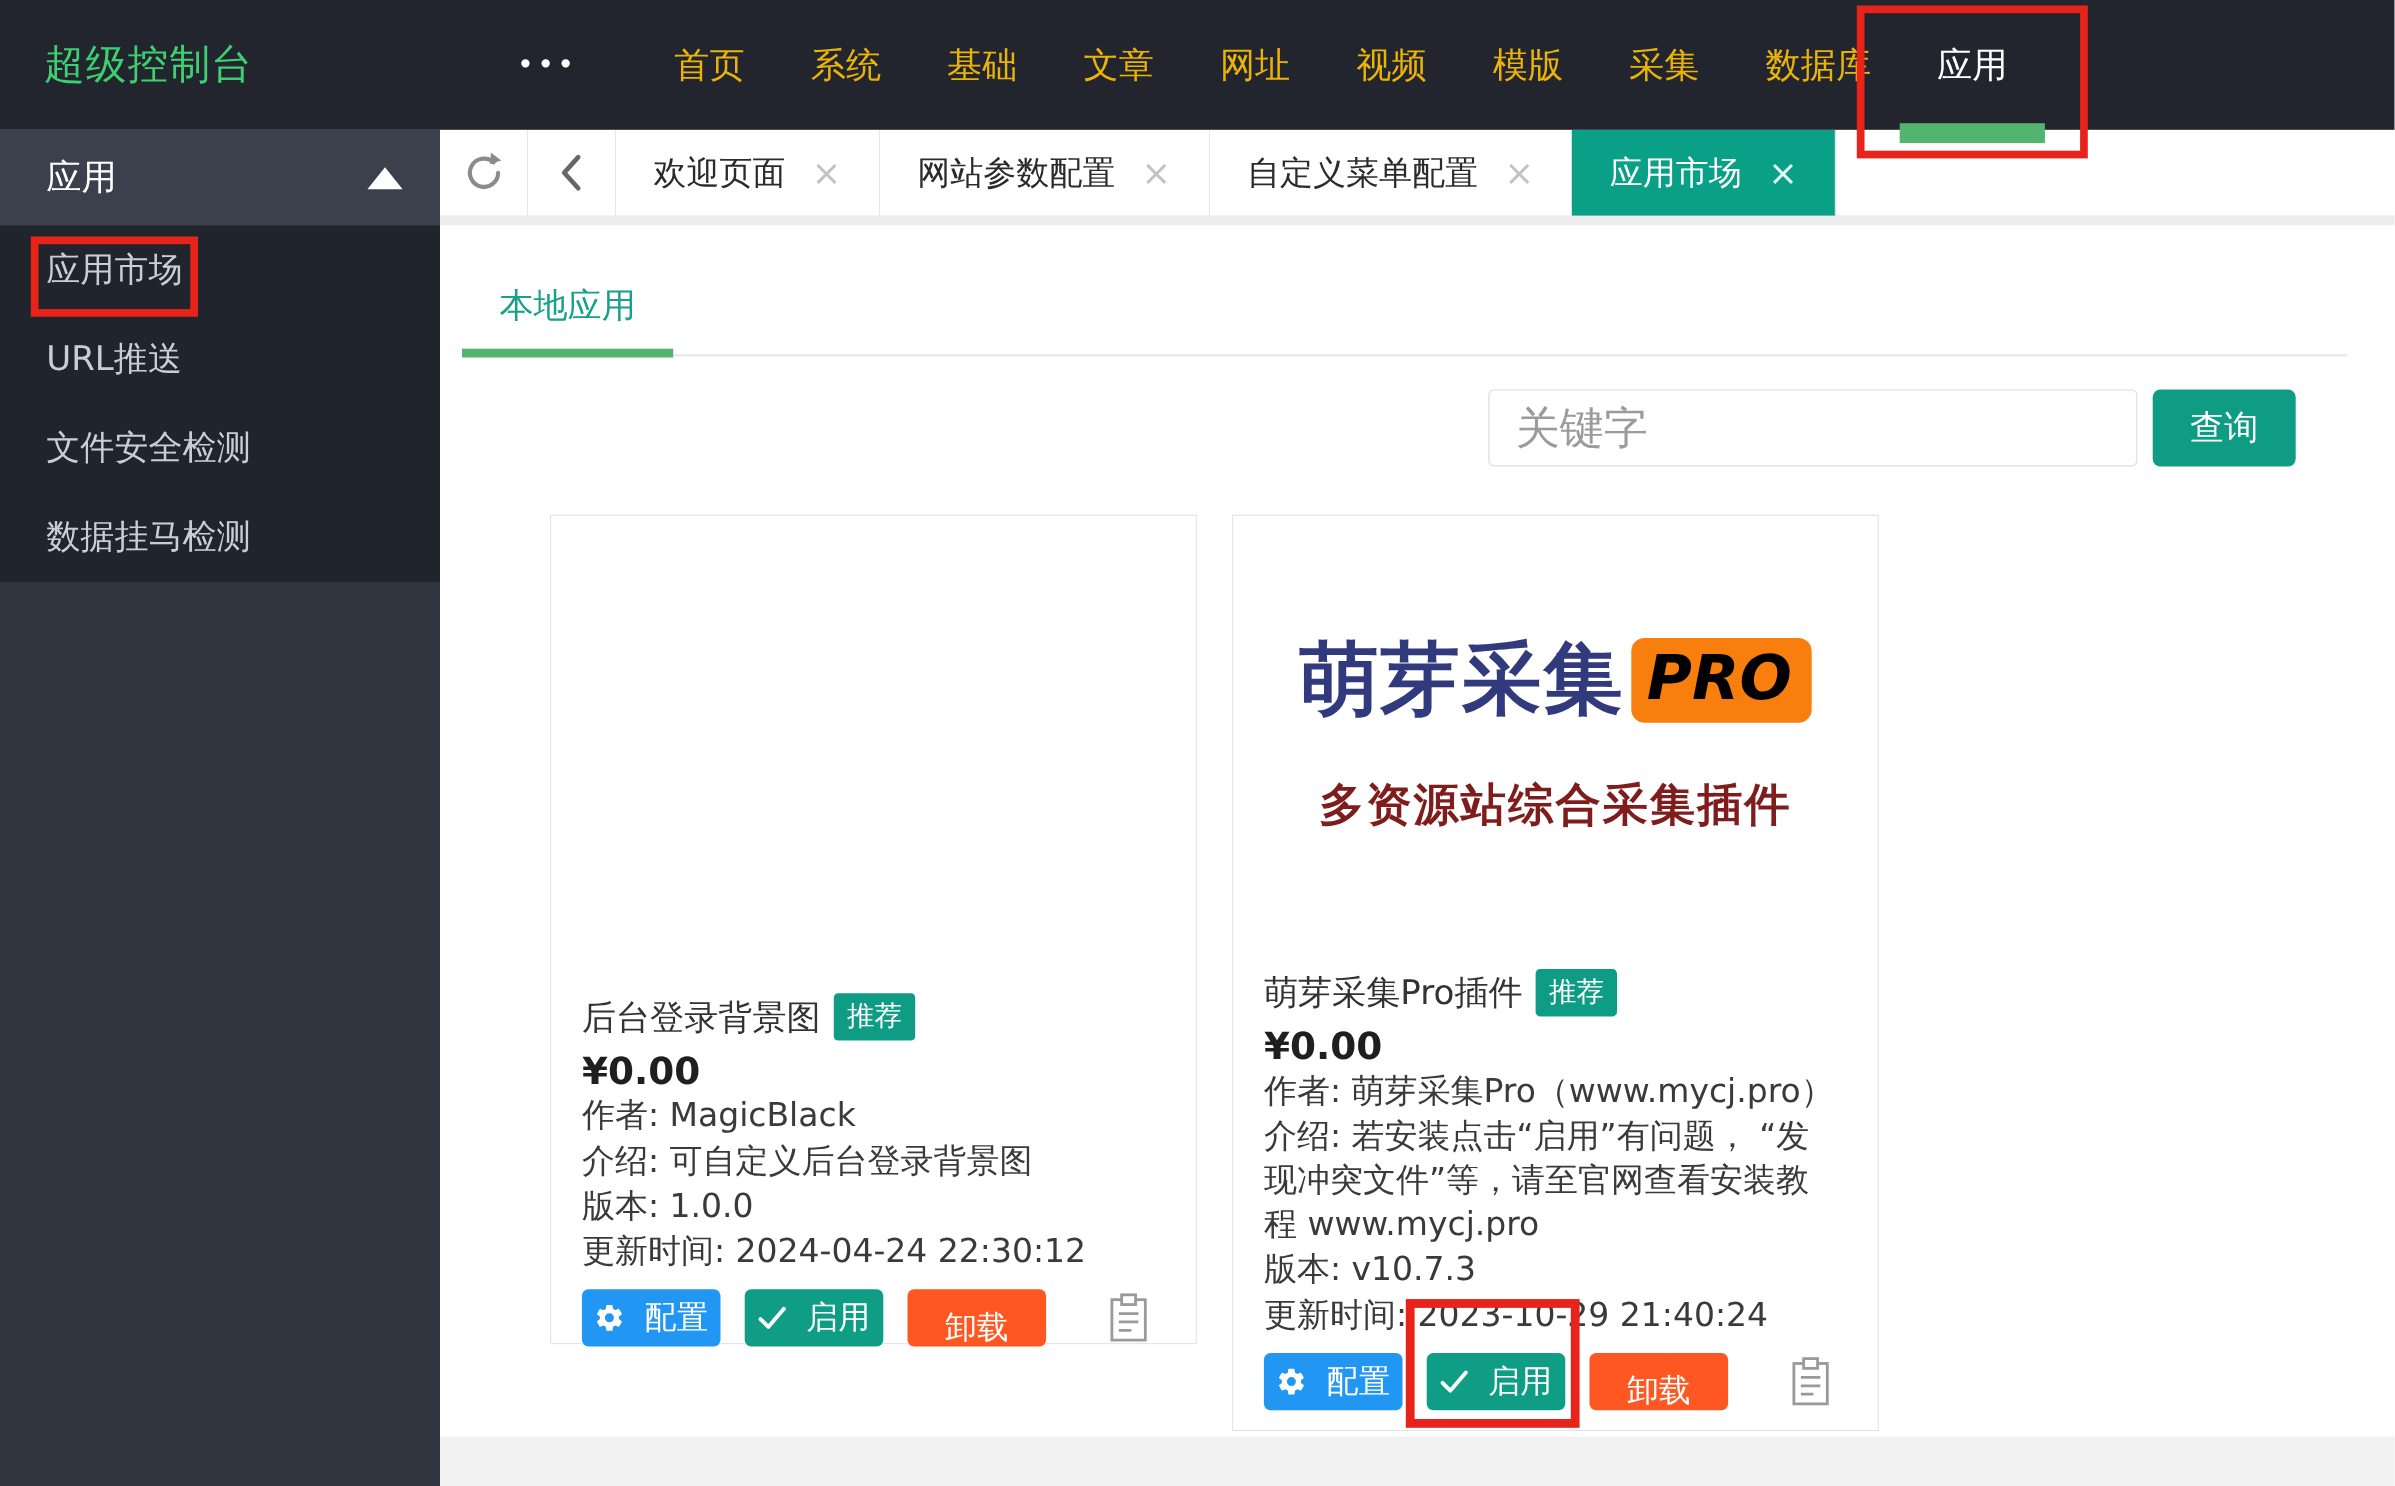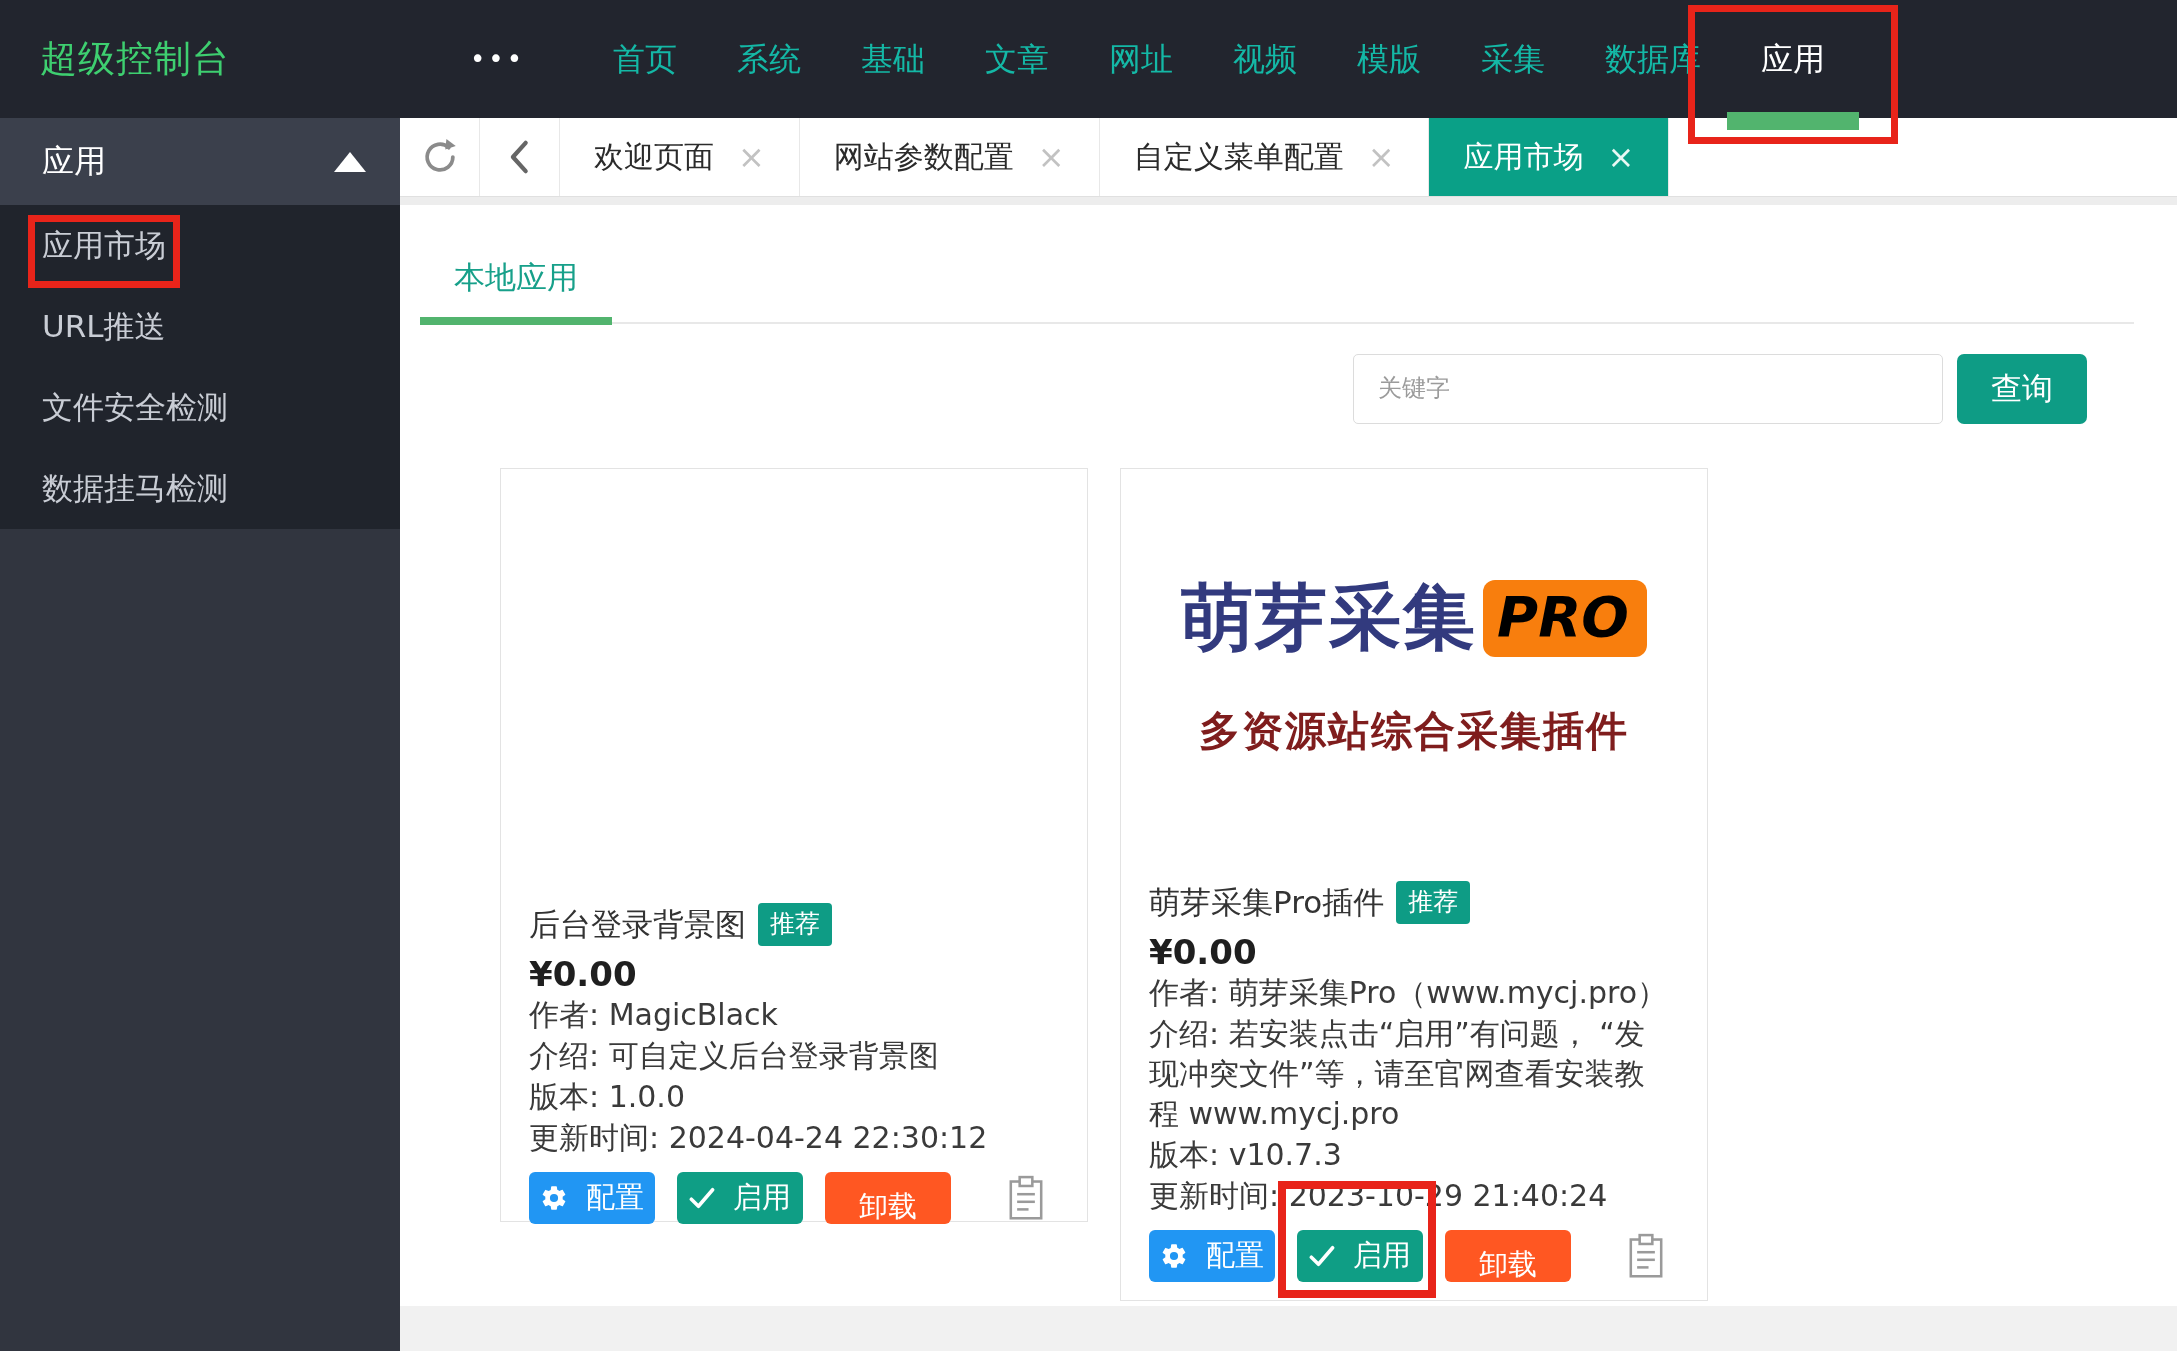--- a/index.html
+++ b/index.html
@@ -6,21 +6,21 @@
   html,body { width:2177px; height:1351px; overflow:hidden; background:#ffffff;
     font-family:"DejaVu Sans","Liberation Sans",sans-serif; }
   body { position:relative; }
 
   
   .topbar { position:absolute; left:0; top:0; width:2177px; height:118px;
     background:#22252e; display:flex; align-items:center; z-index:30; }
   .brand { color:#3ecf70; font-size:37px; margin-left:40px; letter-spacing:1px; white-space:nowrap; }
   .more-menu { color:#ffffff; font-size:26px; letter-spacing:3px; margin-left:240px; cursor:pointer; }
   .topnav { display:flex; margin-left:58px; height:118px; }
-  .nav-item { position:relative; color:#14b8a6; font-size:32px; padding:0 30px;
+  .nav-item { position:relative; color:#eab308; font-size:32px; padding:0 30px;
     line-height:118px; height:118px; cursor:pointer; white-space:nowrap; }
   .nav-item.active { color:#ffffff; }
   .nav-item.active::after { content:""; position:absolute; left:50%; transform:translateX(-50%);
     bottom:-12px; width:132px; height:18px; background:#52b46e; }
   .nav-item.active::before { content:""; position:absolute; left:50%; transform:translateX(-50%);
     top:5px; width:196px; height:125px; border:7px solid #e8241a; pointer-events:none; z-index:40; }
 
   
   .sidebar { position:absolute; left:0; top:118px; width:400px; height:1233px;
     background:#31353f; z-index:20; }
@@ -51,22 +51,22 @@
   .content { position:absolute; left:400px; top:205px; width:1777px; height:1101px; background:#ffffff; }
   .footer-strip { position:absolute; left:400px; top:1306px; width:1777px; height:45px; background:#f1f1f1; }
 
   .local-tab { position:absolute; left:20px; top:52px; width:192px; text-align:center;
     font-size:31px; color:#17a08a; cursor:pointer; }
   .hairline { position:absolute; left:20px; top:117px; width:1714px; height:2px; background:#e8e8e8; }
   .local-underline { position:absolute; left:20px; top:112px; width:192px; height:8px; background:#52b46e; }
 
   .search-row { position:absolute; top:149px; right:90px; display:flex; gap:14px; }
   .search-input { width:590px; height:70px; border:1px solid #dcdcdc; border-radius:5px;
-    font-size:24px; padding:0 24px; color:#333; outline:none;
-    font-family:Liberation Mono, monospace; }
+    font-size:40px; padding:0 24px; color:#333; outline:none;
+    font-family:Liberation Serif, serif; }
   .search-input::placeholder { color:#9b9b9b; }
   .search-btn { width:130px; height:70px; background:#0e9c85; color:#fff; border:none;
     border-radius:7px; font-size:31px; cursor:pointer;
     font-family:"DejaVu Sans","Liberation Sans",sans-serif; }
 
   .cards { position:absolute; left:100px; top:263px; display:flex; gap:32px; align-items:flex-start; }
   .card { width:588px; background:#ffffff; border:1px solid #e3e3e3; padding:0 28px 26px 28px; }
   .card-1 { height:754px; }
   .card-2 { height:833px; }
 

